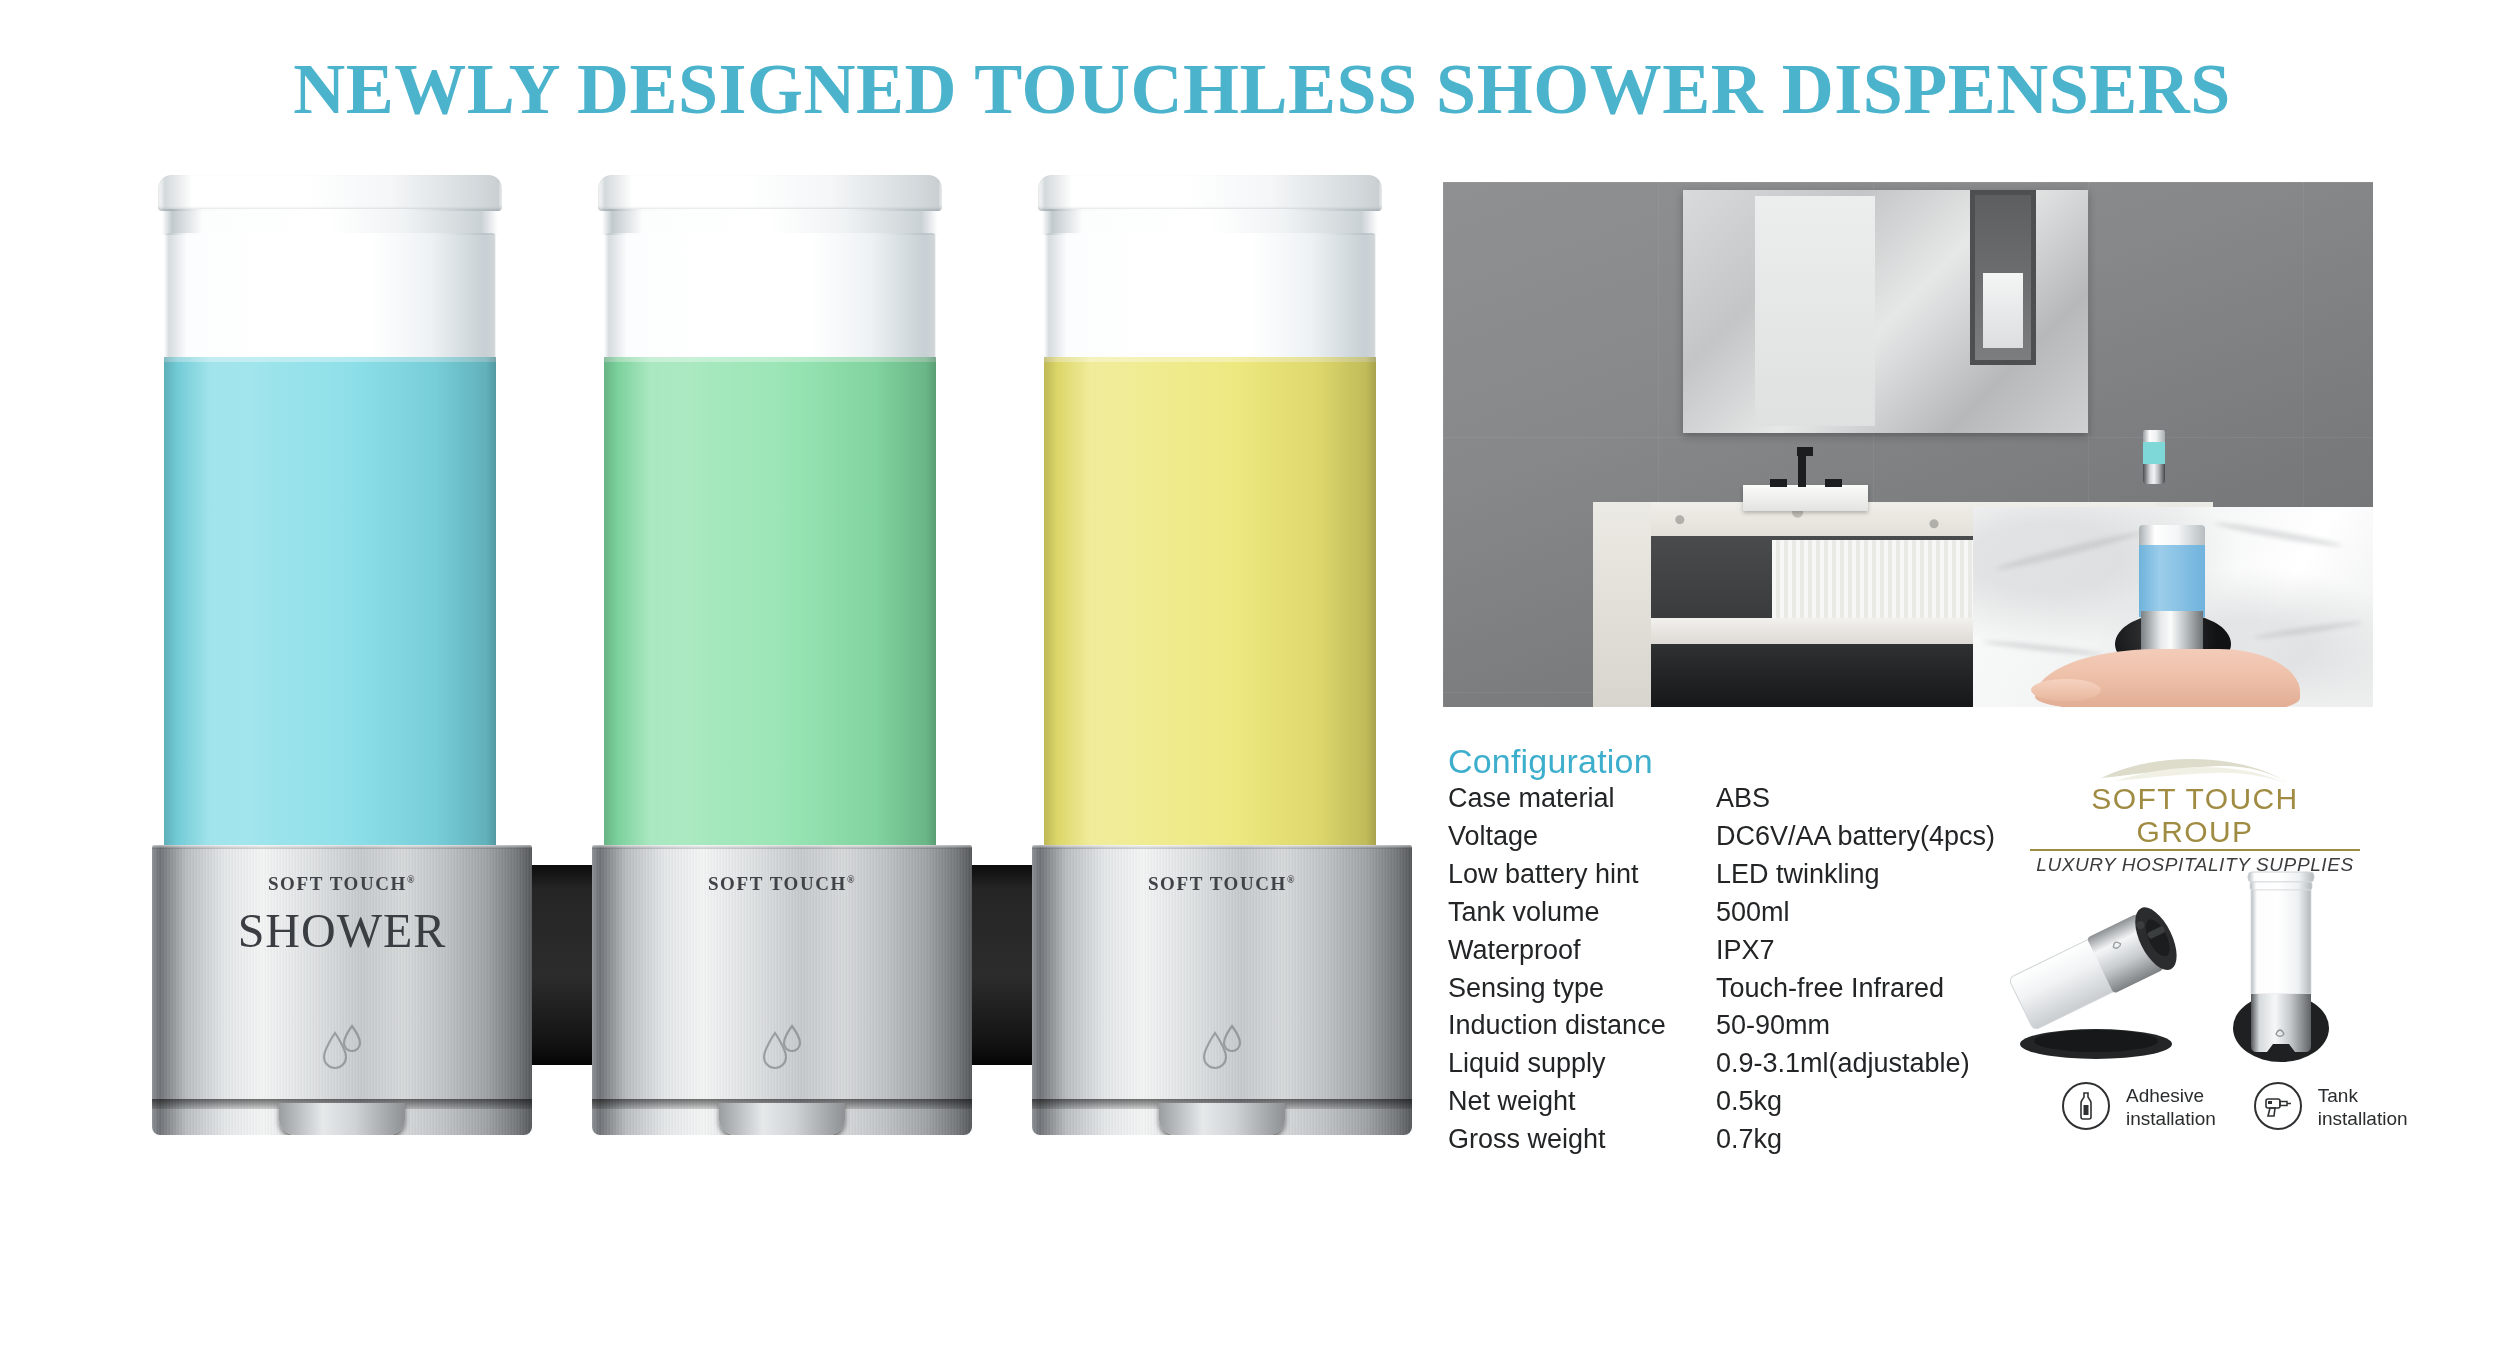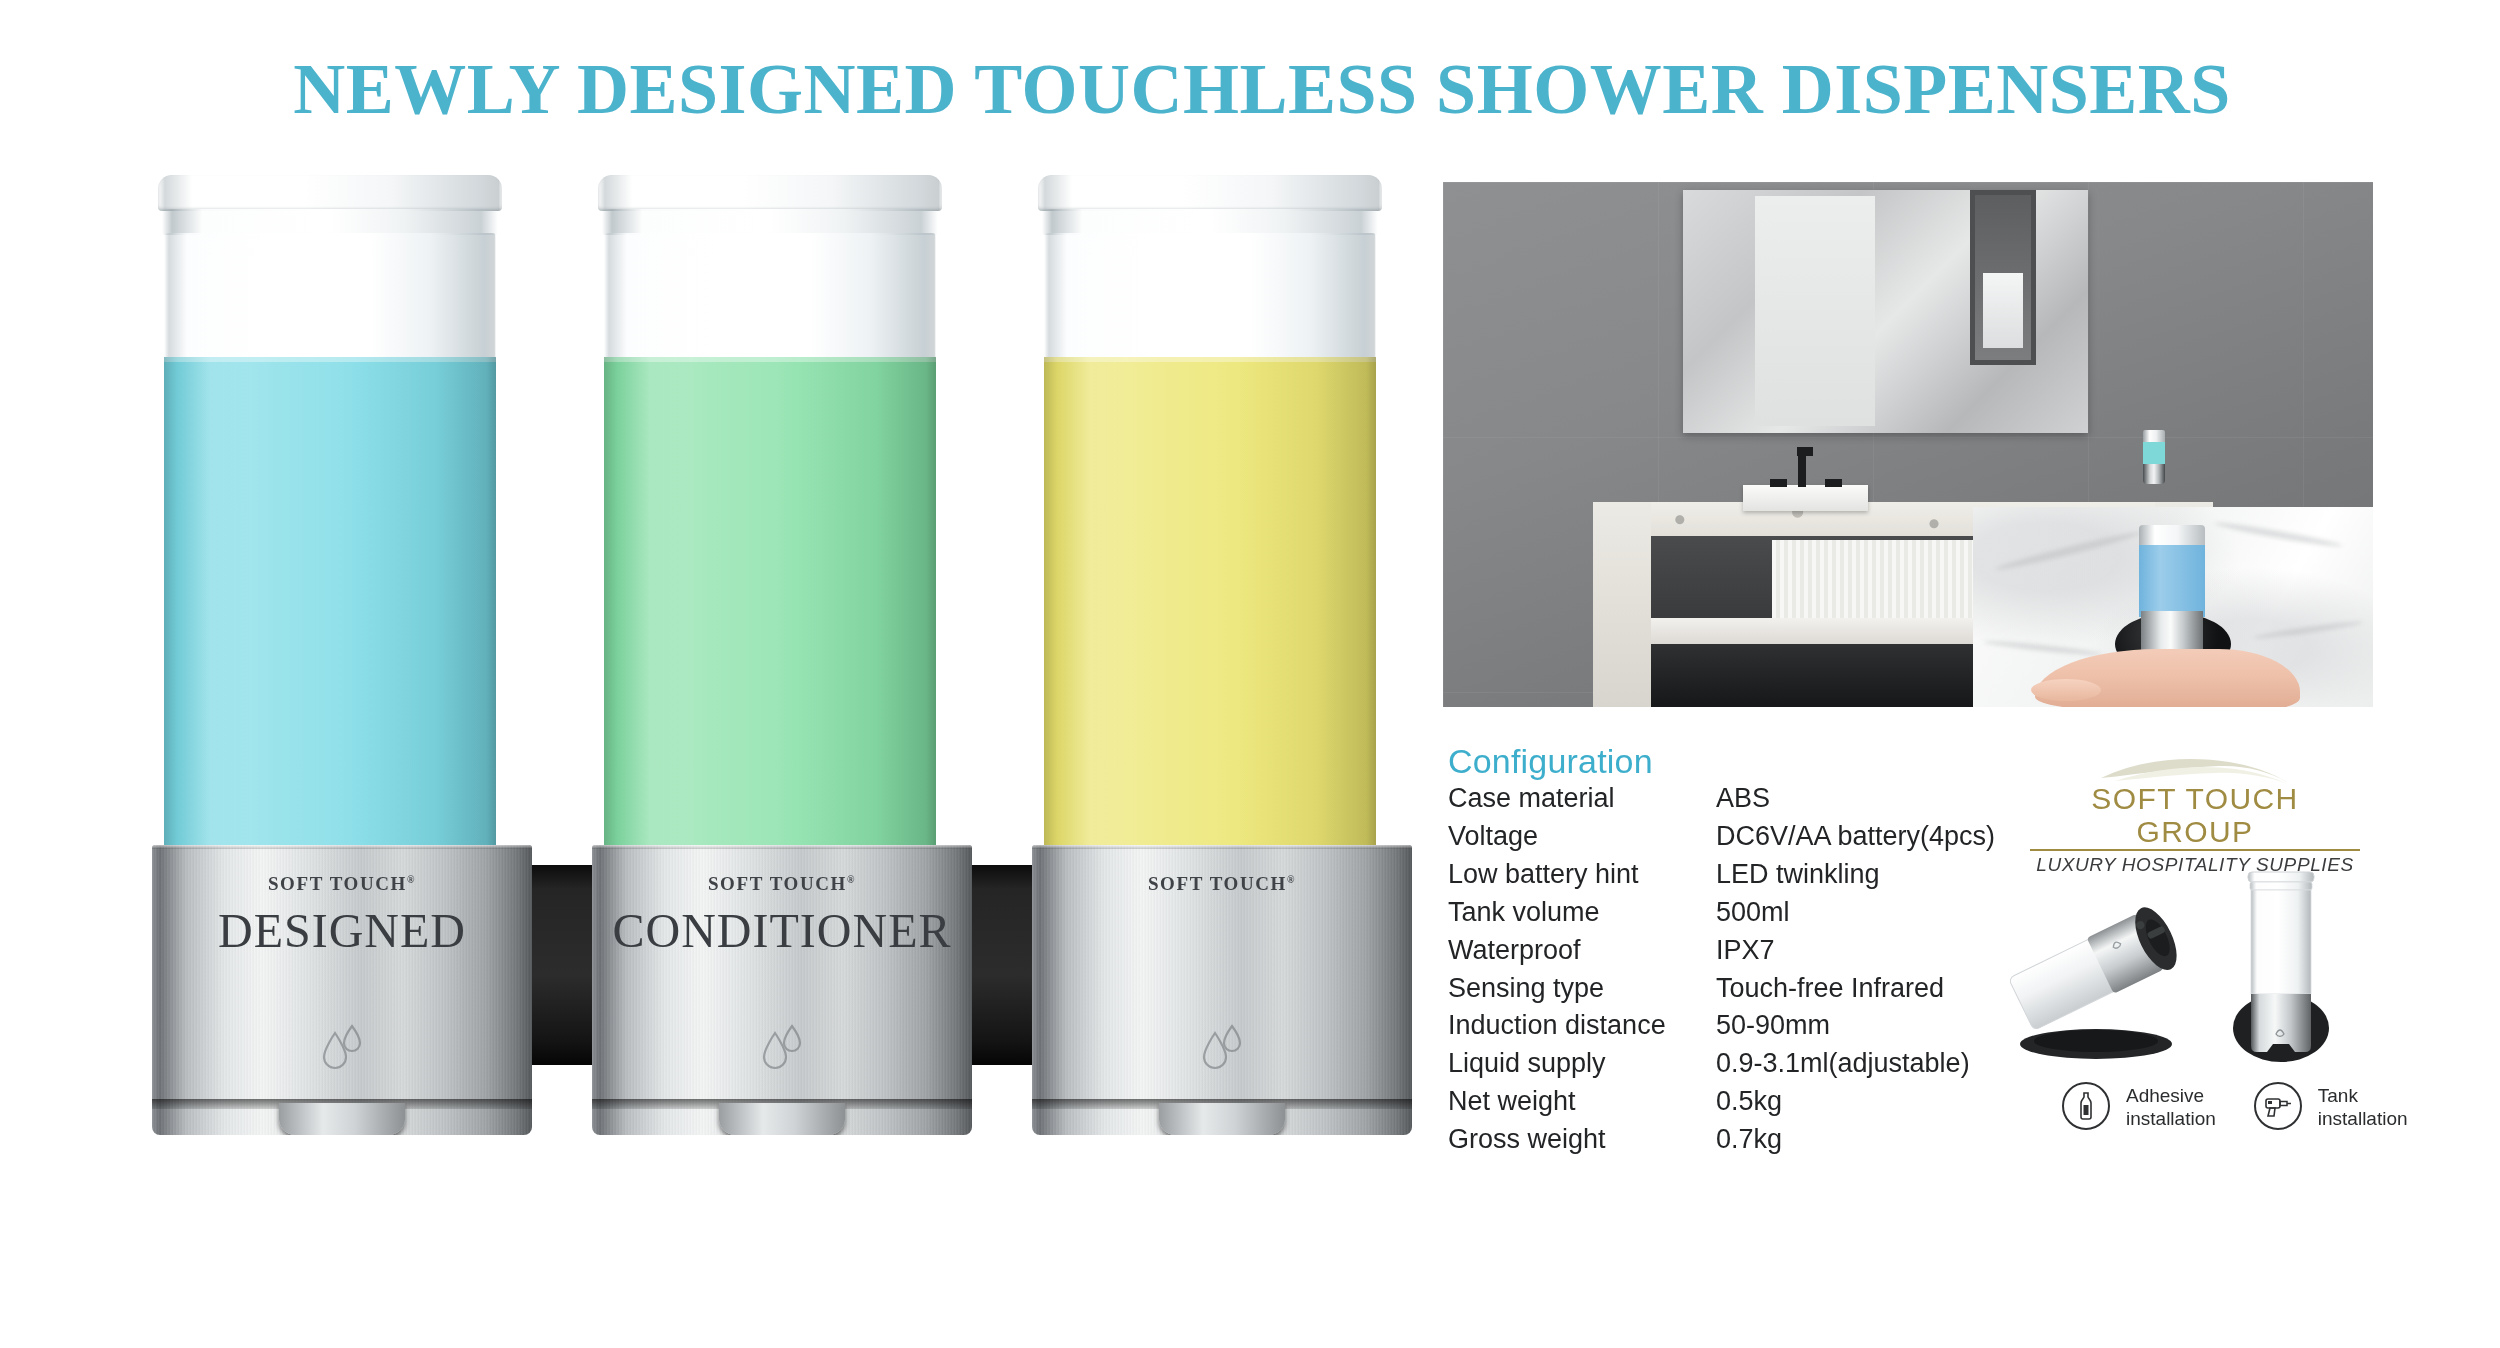--- a/index.html
+++ b/index.html
@@ -506,21 +506,21 @@
     <div class="cap-rim"></div>
     <div class="tube">
       <div class="liquid" id="liq0" style="background: linear-gradient(90deg, rgb(115, 212, 224) 0%, rgb(143, 224, 233) 26%, rgb(143, 224, 233) 52%, rgb(115, 212, 224) 100%);">
         <div class="liquid-top"></div>
       </div>
     </div>
     <div class="metal">
       <div class="metal-grain"></div>
       <div class="metal-topedge"></div>
       <div class="brand"><span>SOFT TOUCH</span><sup>®</sup></div>
-      <div class="product-label">DESIGNED</div>
+      <div class="product-label">SHOWER</div>
       <div class="drop-icon">
         <svg width="46" height="52" viewBox="0 0 46 52">
           <path d="M16 12 C16 12 5 28 5 36 a11 11 0 0 0 22 0 C27 28 16 12 16 12 z" fill="none" stroke="#6d7174" stroke-width="2.2"></path>
           <path d="M33 5 C33 5 25 16 25 22 a8 8 0 0 0 16 0 C41 16 33 5 33 5 z" fill="none" stroke="#6d7174" stroke-width="2.2"></path>
         </svg>
       </div>
       <div class="notch">
         <div class="notch-bar"></div>
         <div class="notch-lip"></div>
       </div>
@@ -532,21 +532,20 @@
     <div class="cap-rim"></div>
     <div class="tube">
       <div class="liquid" id="liq1" style="background: linear-gradient(90deg, rgb(125, 218, 160) 0%, rgb(154, 229, 181) 26%, rgb(154, 229, 181) 52%, rgb(125, 218, 160) 100%);">
         <div class="liquid-top"></div>
       </div>
     </div>
     <div class="metal">
       <div class="metal-grain"></div>
       <div class="metal-topedge"></div>
       <div class="brand"><span>SOFT TOUCH</span><sup>®</sup></div>
-      <div class="product-label">CONDITIONER</div>
       <div class="drop-icon">
         <svg width="46" height="52" viewBox="0 0 46 52">
           <path d="M16 12 C16 12 5 28 5 36 a11 11 0 0 0 22 0 C27 28 16 12 16 12 z" fill="none" stroke="#6d7174" stroke-width="2.2"></path>
           <path d="M33 5 C33 5 25 16 25 22 a8 8 0 0 0 16 0 C41 16 33 5 33 5 z" fill="none" stroke="#6d7174" stroke-width="2.2"></path>
         </svg>
       </div>
       <div class="notch">
         <div class="notch-bar"></div>
         <div class="notch-lip"></div>
       </div>

